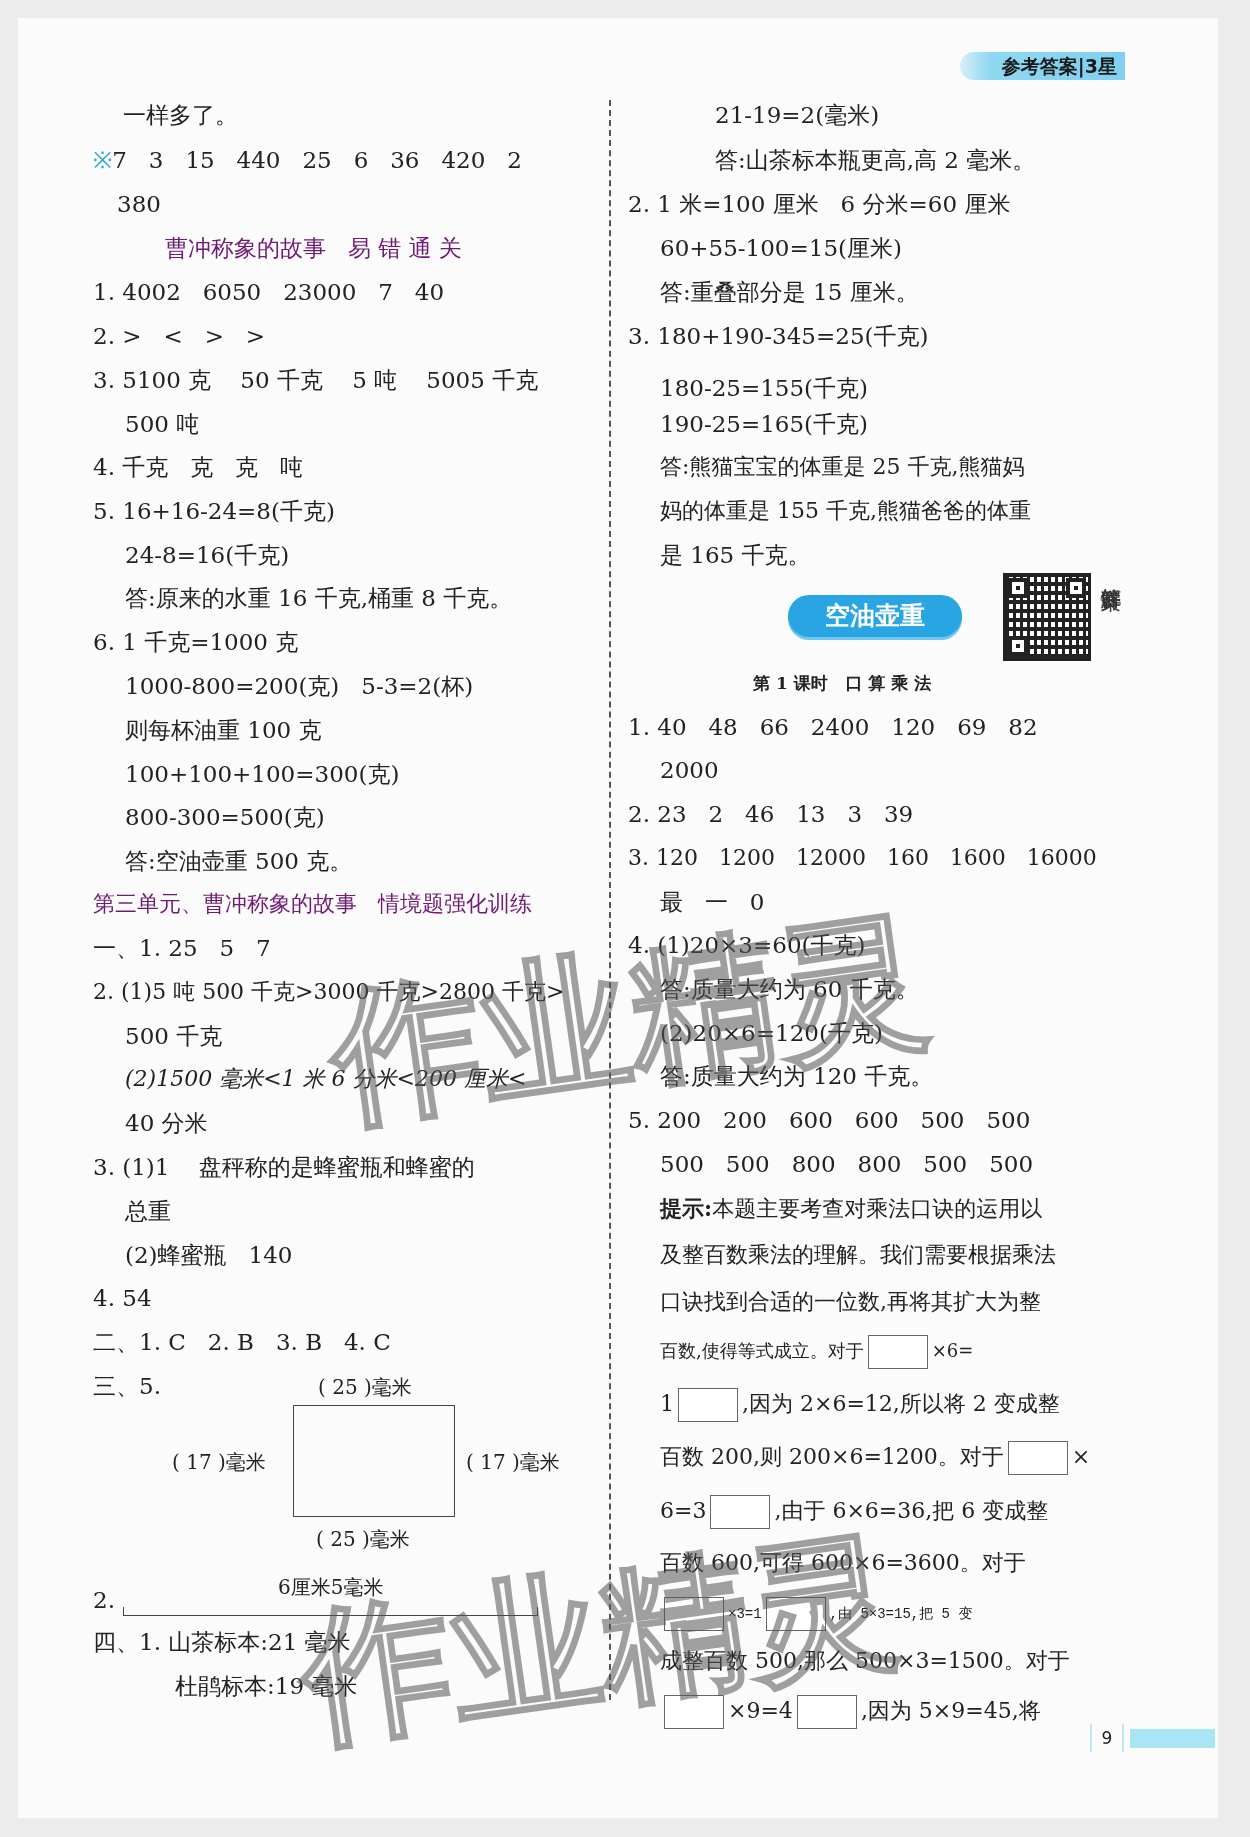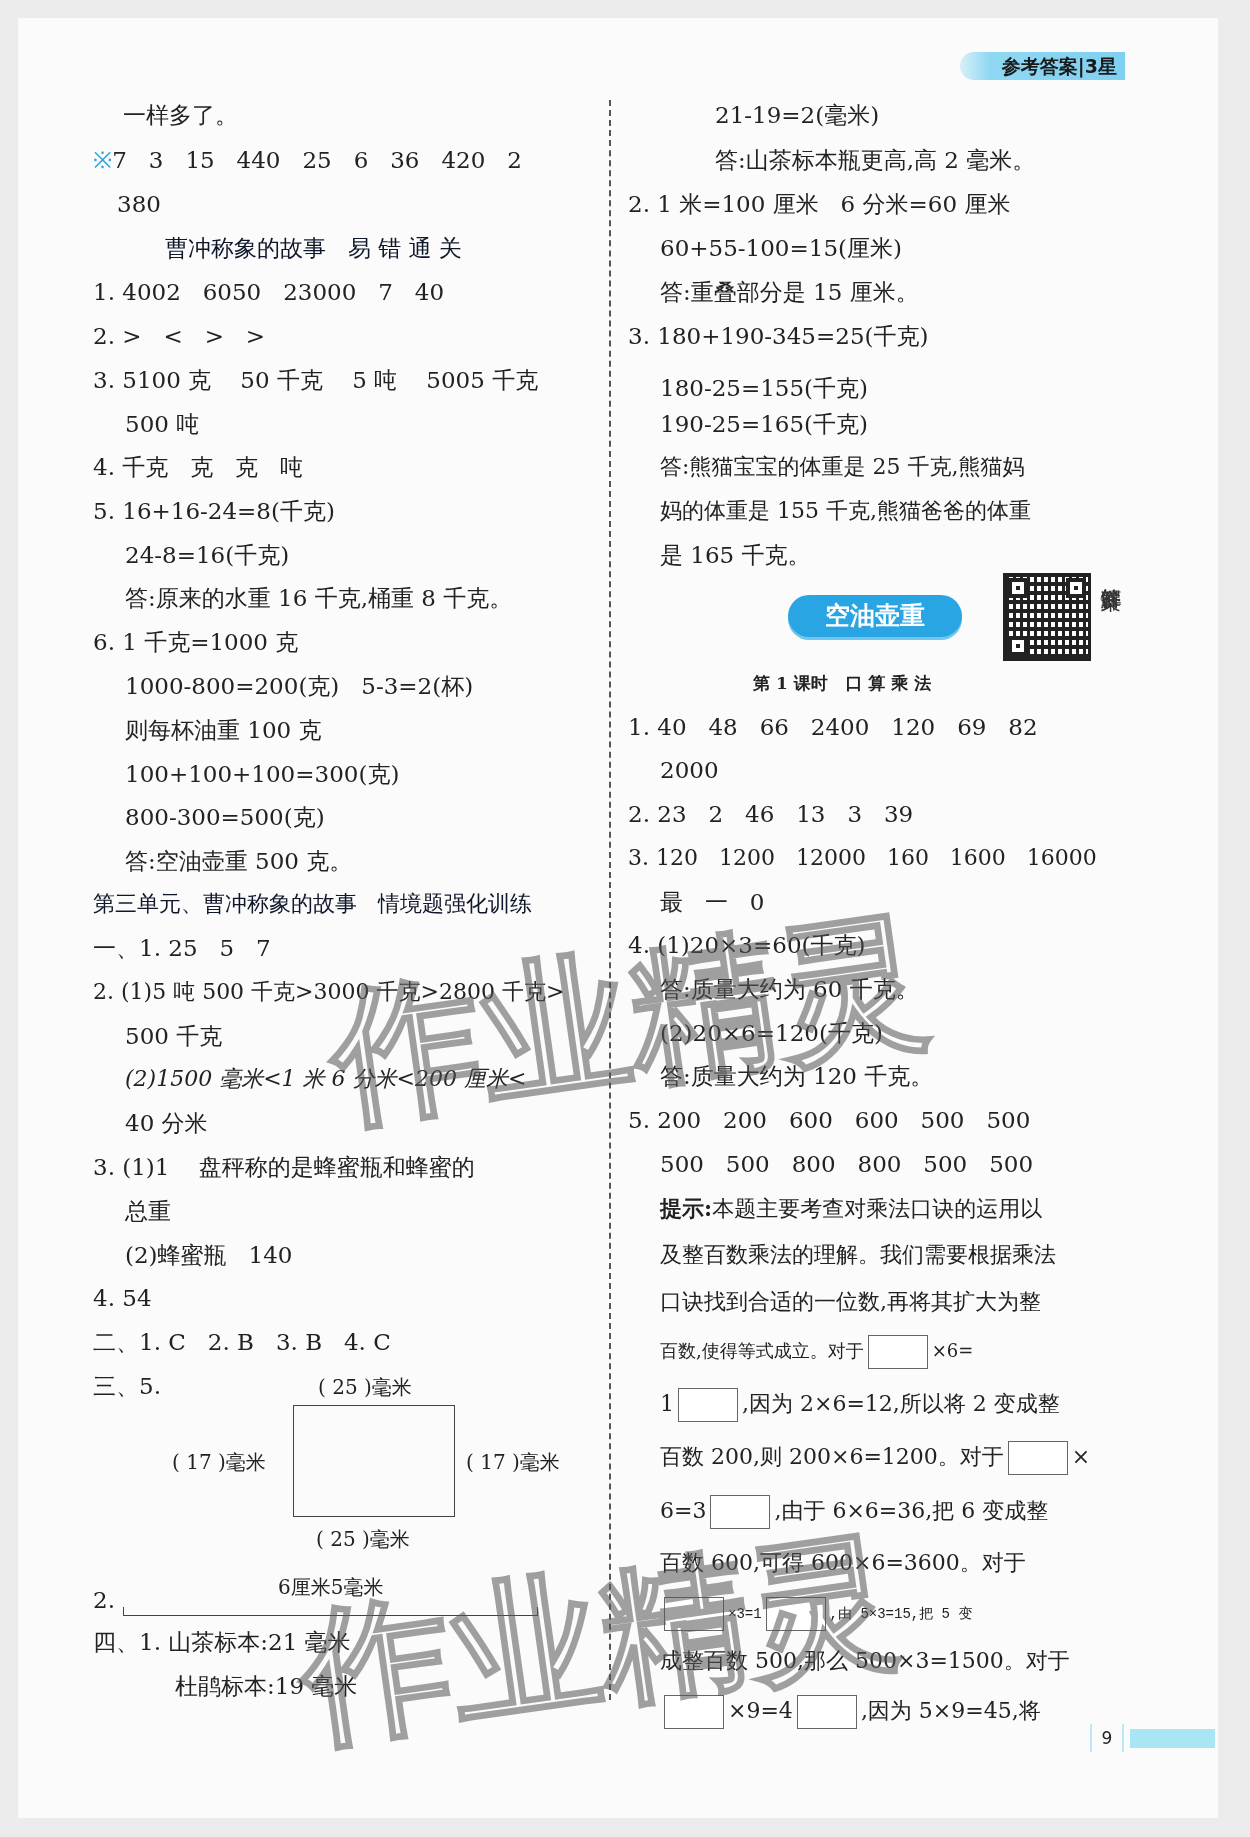--- a/index.html
+++ b/index.html
@@ -20,21 +20,21 @@
     font-family: "DejaVu Sans", sans-serif; font-weight: bold; font-size: 19px;
     color: #1a1a1a; line-height: 28px; text-align: right; padding-right: 8px; box-sizing: border-box;
   }
   .divider {
     position: absolute; left: 609px; top: 100px; width: 0; height: 1600px;
     border-left: 2px dashed #555;
   }
   .line {
     position: absolute; font-size: 23px; white-space: pre; line-height: 30px;
   }
-  .blue { color: #0f172a; font-family: "DejaVu Sans", sans-serif; }
+  .blue { color: #701a75; font-family: "DejaVu Sans", sans-serif; }
   .bold { font-weight: bold; }
   .star { color: #2ea7df; }
   .unit-pill {
     position: absolute; left: 788px; top: 595px; width: 174px; height: 42px;
     background: #2aa5e4; border-radius: 21px; color: #fff;
     font-family: "DejaVu Sans", sans-serif; font-weight: bold; font-size: 25px;
     text-align: center; line-height: 42px;
     box-shadow: 0 3px 0 #6fc6ee;
   }
   .qr {

